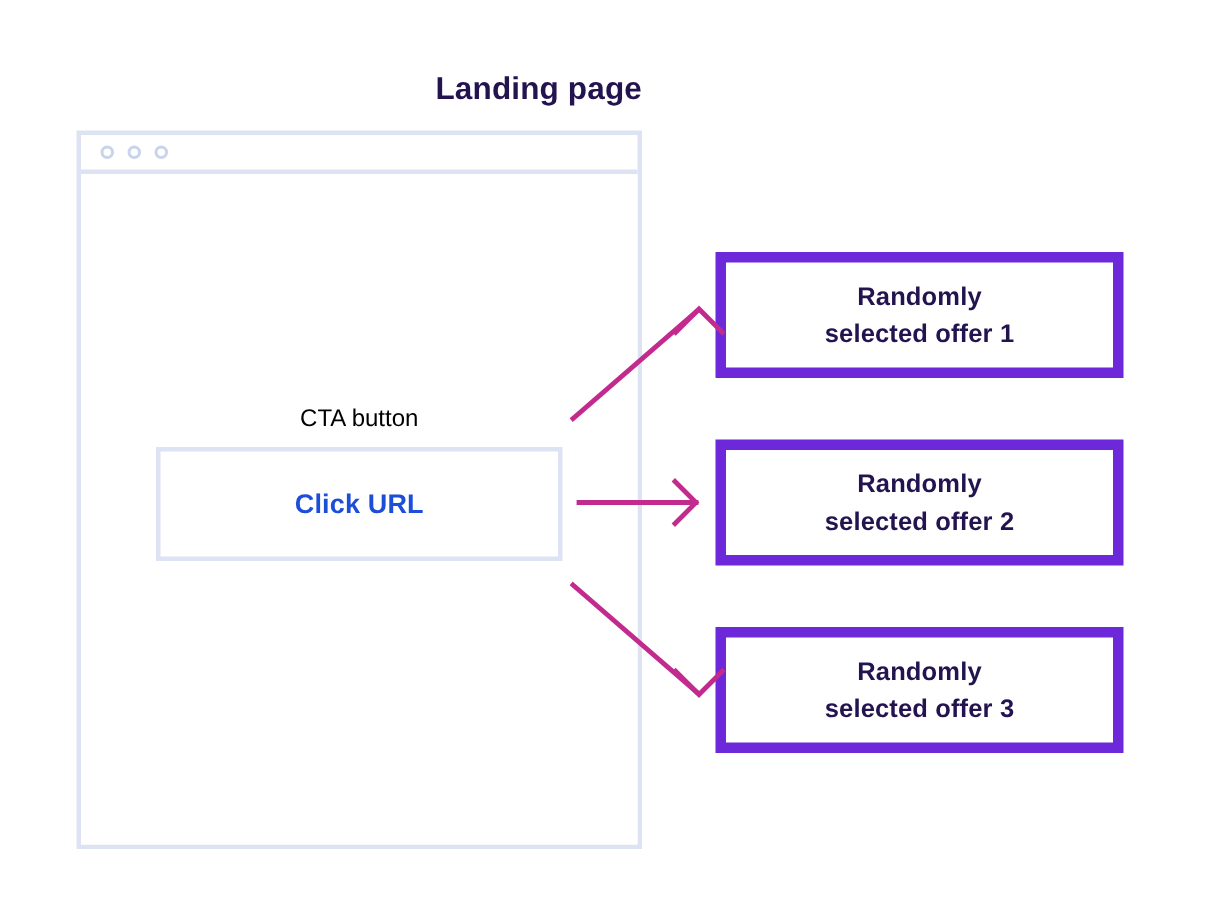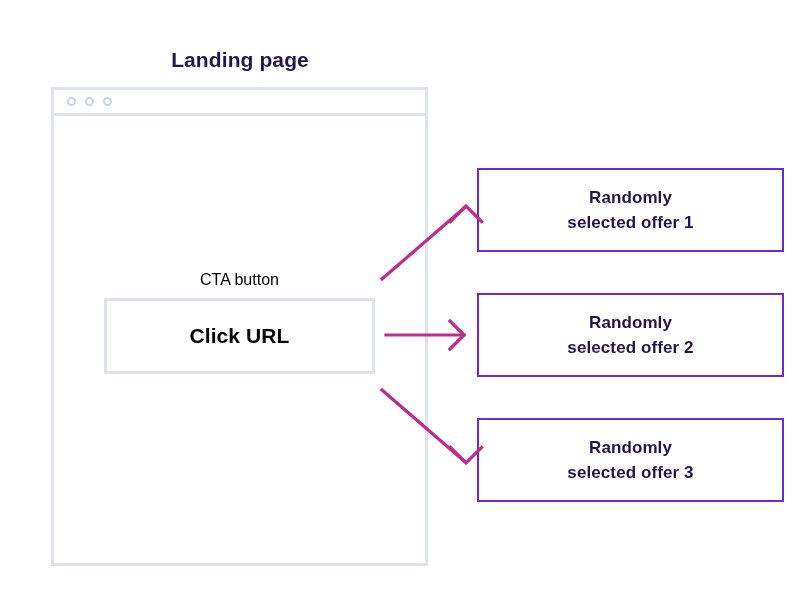--- a/index.html
+++ b/index.html
@@ -23,21 +23,21 @@
     height: 604px;
     background: #ffffff;
   }
 
   
   .page-title {
     position: absolute;
     left: 52px;
     top: 46px;
     width: 376px;
-    text-align: center;
+    text-align: right;
     font-size: 21px;
     font-weight: bold;
     color: #231450;
     letter-spacing: 0.1px;
     line-height: 28px;
   }
 
   
   .browser-window {
     position: absolute;
@@ -97,33 +97,33 @@
     width: 271px;
     height: 76px;
     border: 3px solid #dde3f2;
     box-sizing: border-box;
     background: #ffffff;
     display: flex;
     align-items: center;
     justify-content: center;
   }
   .cta-button-label {
-    font-size: 21px;
+    font-size: 18px;
     font-weight: bold;
-    color: #000000;
+    color: #1d4ed8;
     letter-spacing: 0.1px;
   }
 
   
   .offer-box {
     position: absolute;
     left: 477px;
-    width: 307px;
+    width: 272px;
     height: 84px;
-    border: 2px solid #6d28d9;
+    border: 7px solid #6d28d9;
     box-sizing: border-box;
     background: #ffffff;
     display: flex;
     align-items: center;
     justify-content: center;
   }
   .offer-box.o1 { top: 168px; }
   .offer-box.o2 { top: 293px; }
   .offer-box.o3 { top: 418px; }
 

